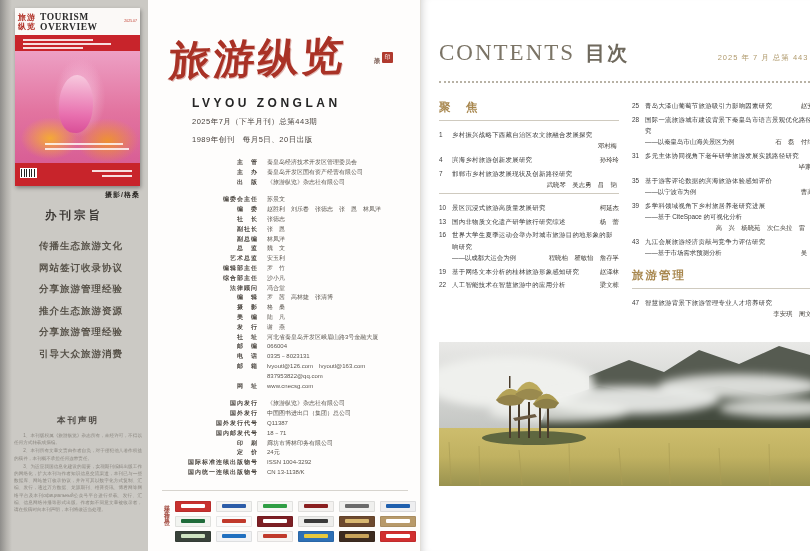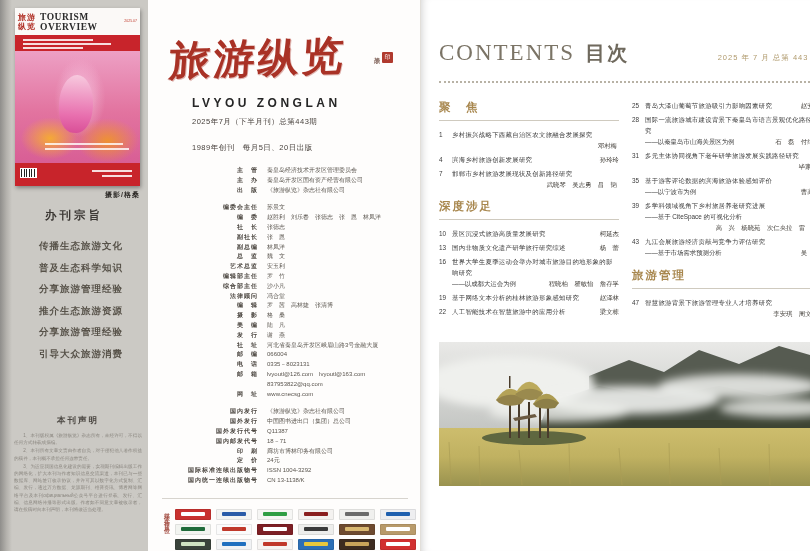--- a/index.html
+++ b/index.html
@@ -50,21 +50,21 @@
   .mid-page{position:relative;width:272px;height:551px;background:#fefdfc;flex:none;padding:30px 10px 0 14px;}
   .brand{position:relative;padding-left:8px;height:62px;}
   .brand-cn{font-family:"DejaVu Serif",serif;font-weight:bold;font-size:41px;line-height:56px;
     color:#a93226;letter-spacing:3px;display:inline-block;transform:skewX(-6deg) rotate(-2deg);
     text-shadow:1px 1px 0 rgba(169,50,38,.35);}
   .sign{position:absolute;left:212px;top:22px;width:26px;text-align:left;}
   .sign .sig-ch{font-size:6.5px;color:#8a6f66;line-height:7px;writing-mode:vertical-rl;height:26px;display:inline-block;}
   .sign .seal{display:inline-block;width:11px;height:11px;background:#b03a2e;color:#fff;font-size:6px;
     line-height:11px;text-align:center;vertical-align:top;margin-left:1px;border-radius:1px;}
   .brand-py{margin:4px 0 0 30px;font-size:12px;font-weight:bold;letter-spacing:3.5px;color:#262626;}
-  .issue1{margin:7px 0 16px 30px;font-size:7.5px;color:#453f3a;letter-spacing:.5px;}
+  .issue1{margin:7px 0 8px 30px;font-size:7.5px;color:#453f3a;letter-spacing:.5px;}
   .issue2{margin:3px 0 0 30px;font-size:7.5px;color:#453f3a;letter-spacing:.5px;}
   .fields{margin-top:13px;}
   .fgroup{margin-bottom:8px;}
   .frow{display:flex;line-height:9.8px;}
   .flabel{width:96px;flex:none;text-align:right;font-size:6px;color:#4c4741;letter-spacing:1px;font-weight:600;}
   .fvalue{flex:1;padding-left:9px;font-size:6px;color:#5a554e;}
   .mid-rule{border-top:1px solid #d7d4ce;margin:12px 2px 0 0;}
   .partners{display:flex;margin-top:7px;}
   .partners-label{writing-mode:vertical-rl;font-size:6px;color:#a8564c;letter-spacing:3px;height:56px;
     margin:2px 4px 0 0;font-weight:600;}
@@ -125,21 +125,21 @@
         <i style="right:8px;top:7px;width:40px;"></i>
         <i style="right:8px;top:12px;width:30px;"></i>
       </div>
     </div>
     <div class="cover-caption">摄影/格桑</div>
 
     <div class="mission">
       <h3>办刊宗旨</h3>
       <ul id="mission-list">
           <li>传播生态旅游文化</li>
-          <li>普及生态科学知识</li>
+          <li>网站签订收录协议</li>
           <li>分享旅游管理经验</li>
           <li>推介生态旅游资源</li>
           <li>分享旅游管理经验</li>
           <li>引导大众旅游消费</li>
         </ul>
     </div>
 
     <div class="statement">
       <h4>本刊声明</h4>
       <div id="statement-paras">
@@ -382,21 +382,20 @@
           </div>
           <div class="entry">
             <div class="erow">
               <span class="epage">7</span>
               <span class="etitle">邯郸市乡村旅游发展现状及创新路径研究</span>
             </div>
             <div class="erow own">
               <span class="eauth">武晓琴　吴志勇　吕　韬</span>
             </div>
           </div>
-          <div class="sec-h">深度涉足</div>
           <div class="sec-line"></div>
           <div class="entry">
             <div class="erow">
               <span class="epage">10</span>
               <span class="etitle">景区沉浸式旅游高质量发展研究</span>
               <span class="eauth">柯延杰</span>
             </div>
           </div>
           <div class="entry">
             <div class="erow">

